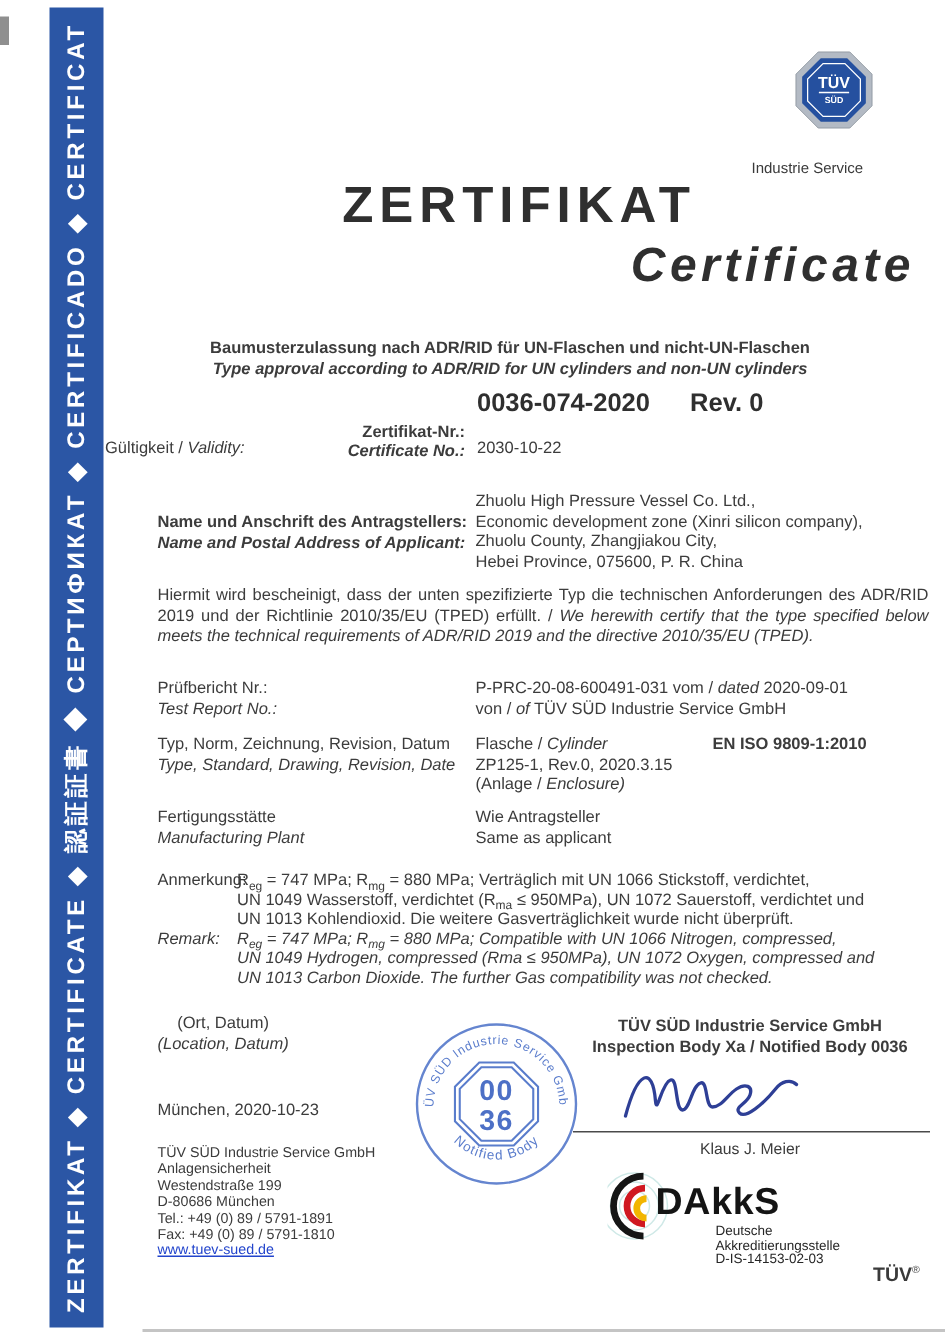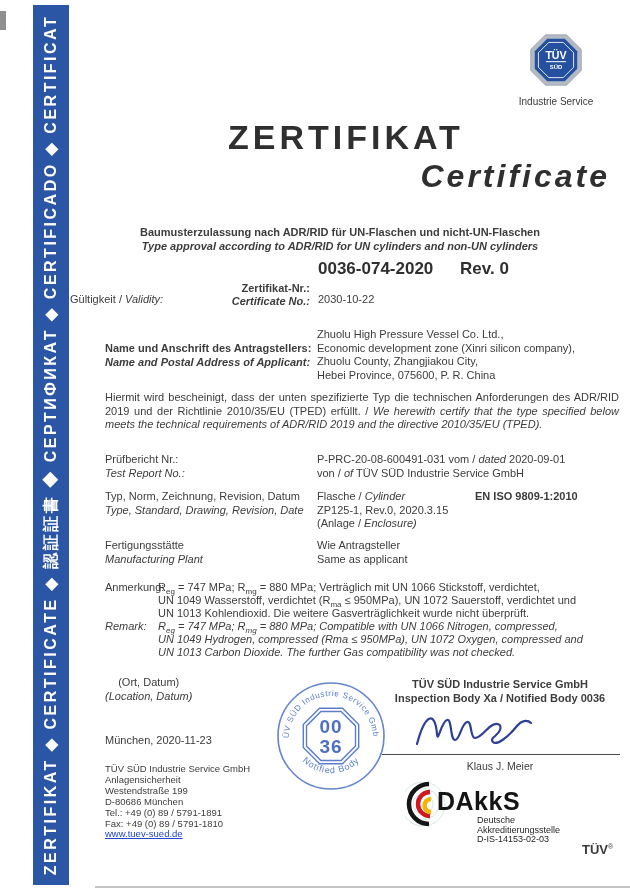--- a/index.html
+++ b/index.html
@@ -19,21 +19,21 @@
   .band { left:33px; top:5px; width:36px; height:880px; background:#2b56a5; }
   .band-inner {
     position:absolute; left:0; top:880px; width:880px; height:36px;
     transform:rotate(-90deg); transform-origin:0 0;
     display:flex; align-items:center; justify-content:center;
     color:#fff; font-weight:bold; font-size:16px; letter-spacing:2.5px; white-space:nowrap;
   }
   .artifact { left:0; top:11px; width:6px; height:19px; background:#8f8f8f; }
 
   
-  .logo-caption { left:501px; top:96px; width:110px; text-align:center; font-size:10px; color:#3a3a3a; }
+  .logo-caption { left:501px; top:107px; width:110px; font-size:10px; color:#3a3a3a; }
 
   
   .title-de { left:70px; top:118px; width:540px; text-align:center;
     font-size:34px; font-weight:bold; letter-spacing:4px; color:#2f2f2f;padding-left:12px; }
   .title-en { left:70px; top:158px; width:540px; text-align:right;
     font-size:32px; font-weight:bold; font-style:italic; letter-spacing:3px; color:#2f2f2f; }
   .subtitle { left:70px; top:212px; width:540px; text-align:center; font-size:11px; line-height:13.5px; }
 
   
   .certno-label { left:70px; top:268px; width:240px; text-align:right; font-size:11px; line-height:13px; }
@@ -191,21 +191,21 @@
   <div class="abs i" style="left:158px; top:620px;">
     <div class="rline"><span>R</span><sub>eg</sub><span> = 747 MPa; R</span><sub>mg</sub><span> = 880 MPa; Compatible with UN 1066 Nitrogen, compressed,</span></div>
     <div class="rline">UN 1049 Hydrogen, compressed (Rma ≤ 950MPa), UN 1072 Oxygen, compressed and</div>
     <div class="rline">UN 1013 Carbon Dioxide. The further Gas compatibility was not checked.</div>
   </div>
 
   <div class="abs t11 ort">
     <div>(Ort, Datum)</div>
     <div class="i">(Location, Datum)</div>
   </div>
-  <div class="abs t11 citydate">München, 2020-11-23</div>
+  <div class="abs t11 citydate">München, 2020-10-23</div>
 
   <svg class="abs stamp" viewBox="0 0 112 112">
     <circle cx="56" cy="56" r="53" fill="none" stroke="#587bcc" stroke-width="1.6"></circle>
     <path id="arcTop" d="M 14,58 A 42,42 0 0 1 98,58" fill="none"></path>
     <path id="arcBot" d="M 17,62 A 40,40 0 0 0 95,62" fill="none"></path>
     <text font-family="Liberation Sans, sans-serif" font-size="8.2" fill="#4d72c8" letter-spacing="0.6">
       <textPath href="#arcTop" startOffset="50%" text-anchor="middle">TÜV SÜD Industrie Service GmbH</textPath>
     </text>
     <text font-family="Liberation Sans, sans-serif" font-size="9" fill="#4d72c8" letter-spacing="0.8">
       <textPath href="#arcBot" startOffset="50%" text-anchor="middle">Notified Body</textPath>

